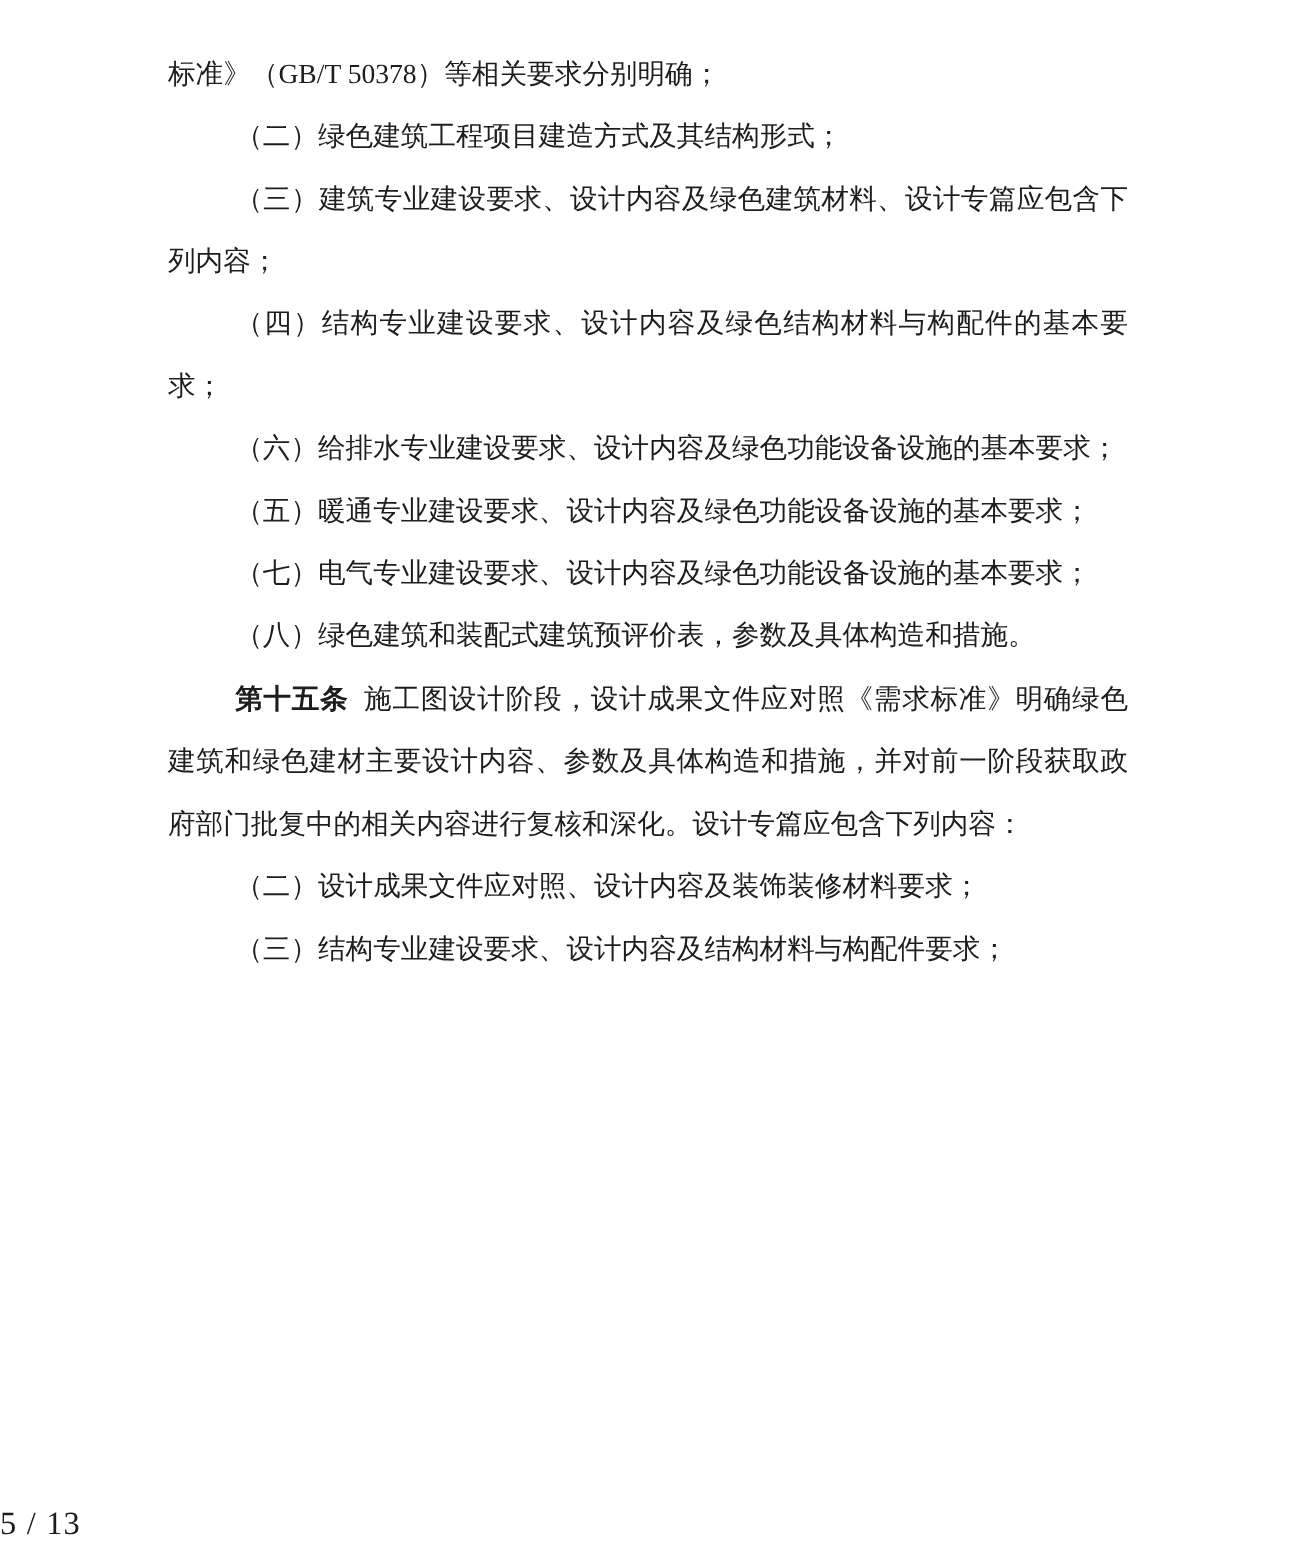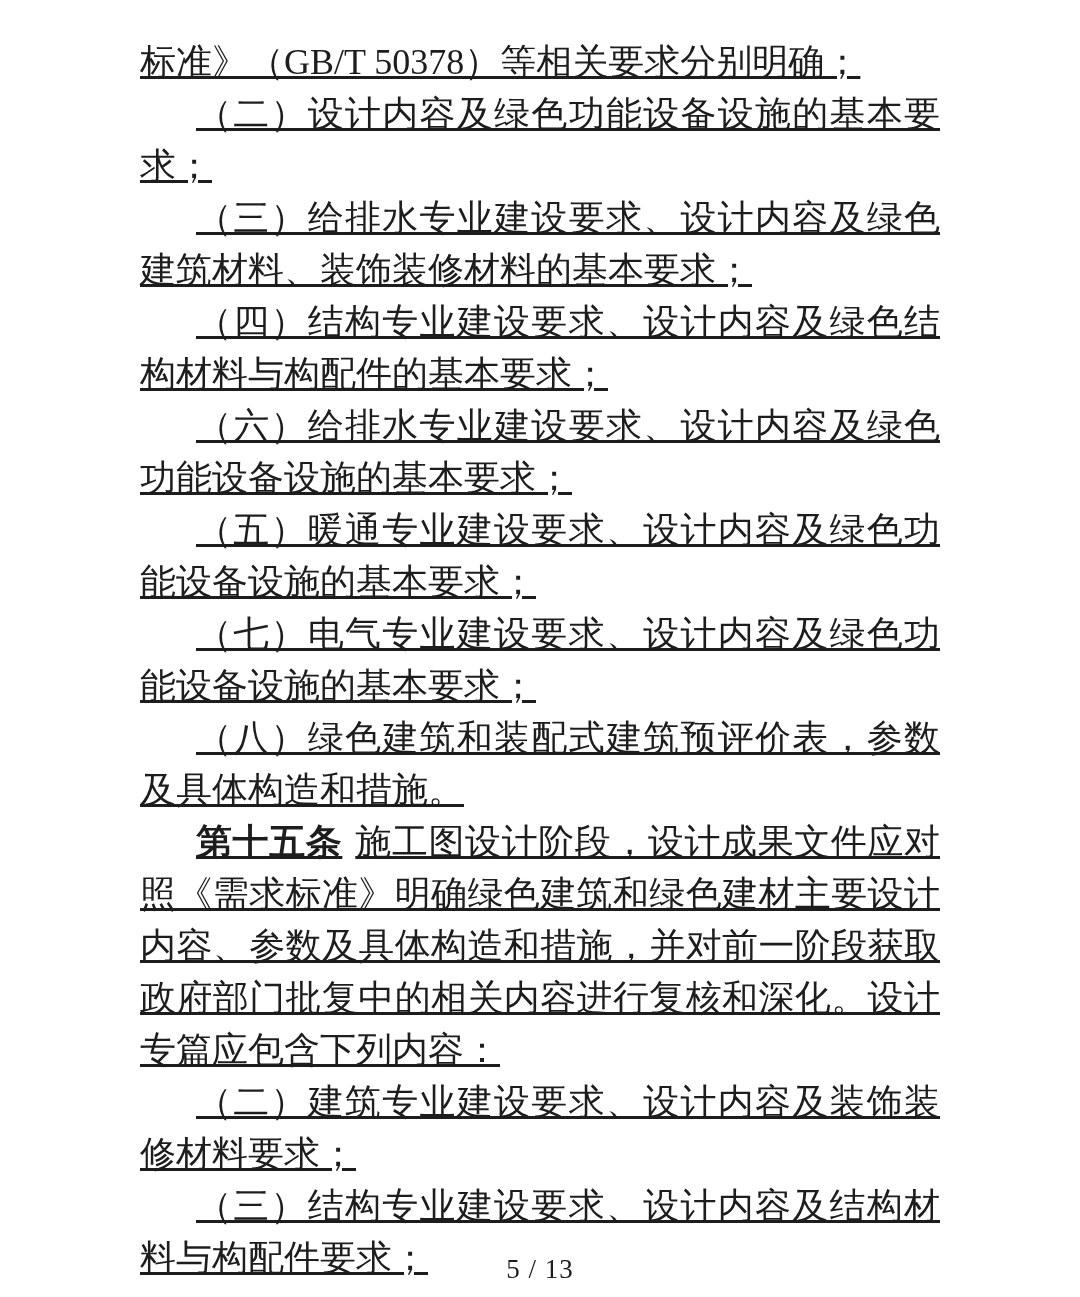--- a/index.html
+++ b/index.html
@@ -14,24 +14,23 @@
     background: #ffffff;
     overflow: hidden;
     font-family: "Liberation Serif", "DejaVu Serif", serif;
     color: #1d1d1d;
   }
   .content {
     position: absolute;
     left: 140px;
     top: 36px;
     width: 800px;
-    font-size: 36px;
+    font-size: 23px;
     line-height: 52px;
     text-align: justify;
-    text-decoration: underline;
   }
   .content p {
     margin: 0;
     padding: 0;
   }
   p.indented {
     text-indent: 56px; 
   }
   p.continuation {
     text-indent: 0;
@@ -39,41 +38,40 @@
   .article-label {
     font-weight: 700;
     font-family: "Liberation Sans", "DejaVu Sans", sans-serif; 
     margin-right: 13px; 
   }
   .footer {
     position: absolute;
     left: 0;
     right: 0;
     bottom: 12px;
-    text-align: center;
     font-size: 27px;
     line-height: 32px;
     color: #1d1d1d;
     letter-spacing: 1px;
   }
 </style>
 </head>
 <body>
 
 <div class="page">
   <div class="content">
     <p class="continuation">标准》（GB/T 50378）等相关要求分别明确；</p>
-    <p class="indented">（二）设计内容及绿色功能设备设施的基本要求；</p>
-    <p class="indented">（三）给排水专业建设要求、设计内容及绿色建筑材料、装饰装修材料的基本要求；</p>
+    <p class="indented">（二）绿色建筑工程项目建造方式及其结构形式；</p>
+    <p class="indented">（三）建筑专业建设要求、设计内容及绿色建筑材料、设计专篇应包含下列内容；</p>
     <p class="indented">（四）结构专业建设要求、设计内容及绿色结构材料与构配件的基本要求；</p>
     <p class="indented">（六）给排水专业建设要求、设计内容及绿色功能设备设施的基本要求；</p>
     <p class="indented">（五）暖通专业建设要求、设计内容及绿色功能设备设施的基本要求；</p>
     <p class="indented">（七）电气专业建设要求、设计内容及绿色功能设备设施的基本要求；</p>
     <p class="indented">（八）绿色建筑和装配式建筑预评价表，参数及具体构造和措施。</p>
     <p class="indented">
       <b class="article-label">第十五条</b><span>施工图设计阶段，设计成果文件应对照《需求标准》明确绿色建筑和绿色建材主要设计内容、参数及具体构造和措施，并对前一阶段获取政府部门批复中的相关内容进行复核和深化。设计专篇应包含下列内容：</span>
     </p>
-    <p class="indented">（二）建筑专业建设要求、设计内容及装饰装修材料要求；</p>
+    <p class="indented">（二）设计成果文件应对照、设计内容及装饰装修材料要求；</p>
     <p class="indented">（三）结构专业建设要求、设计内容及结构材料与构配件要求；</p>
   </div>
 
   <div class="footer">5 / 13</div>
 </div>
 
 </body></html>

